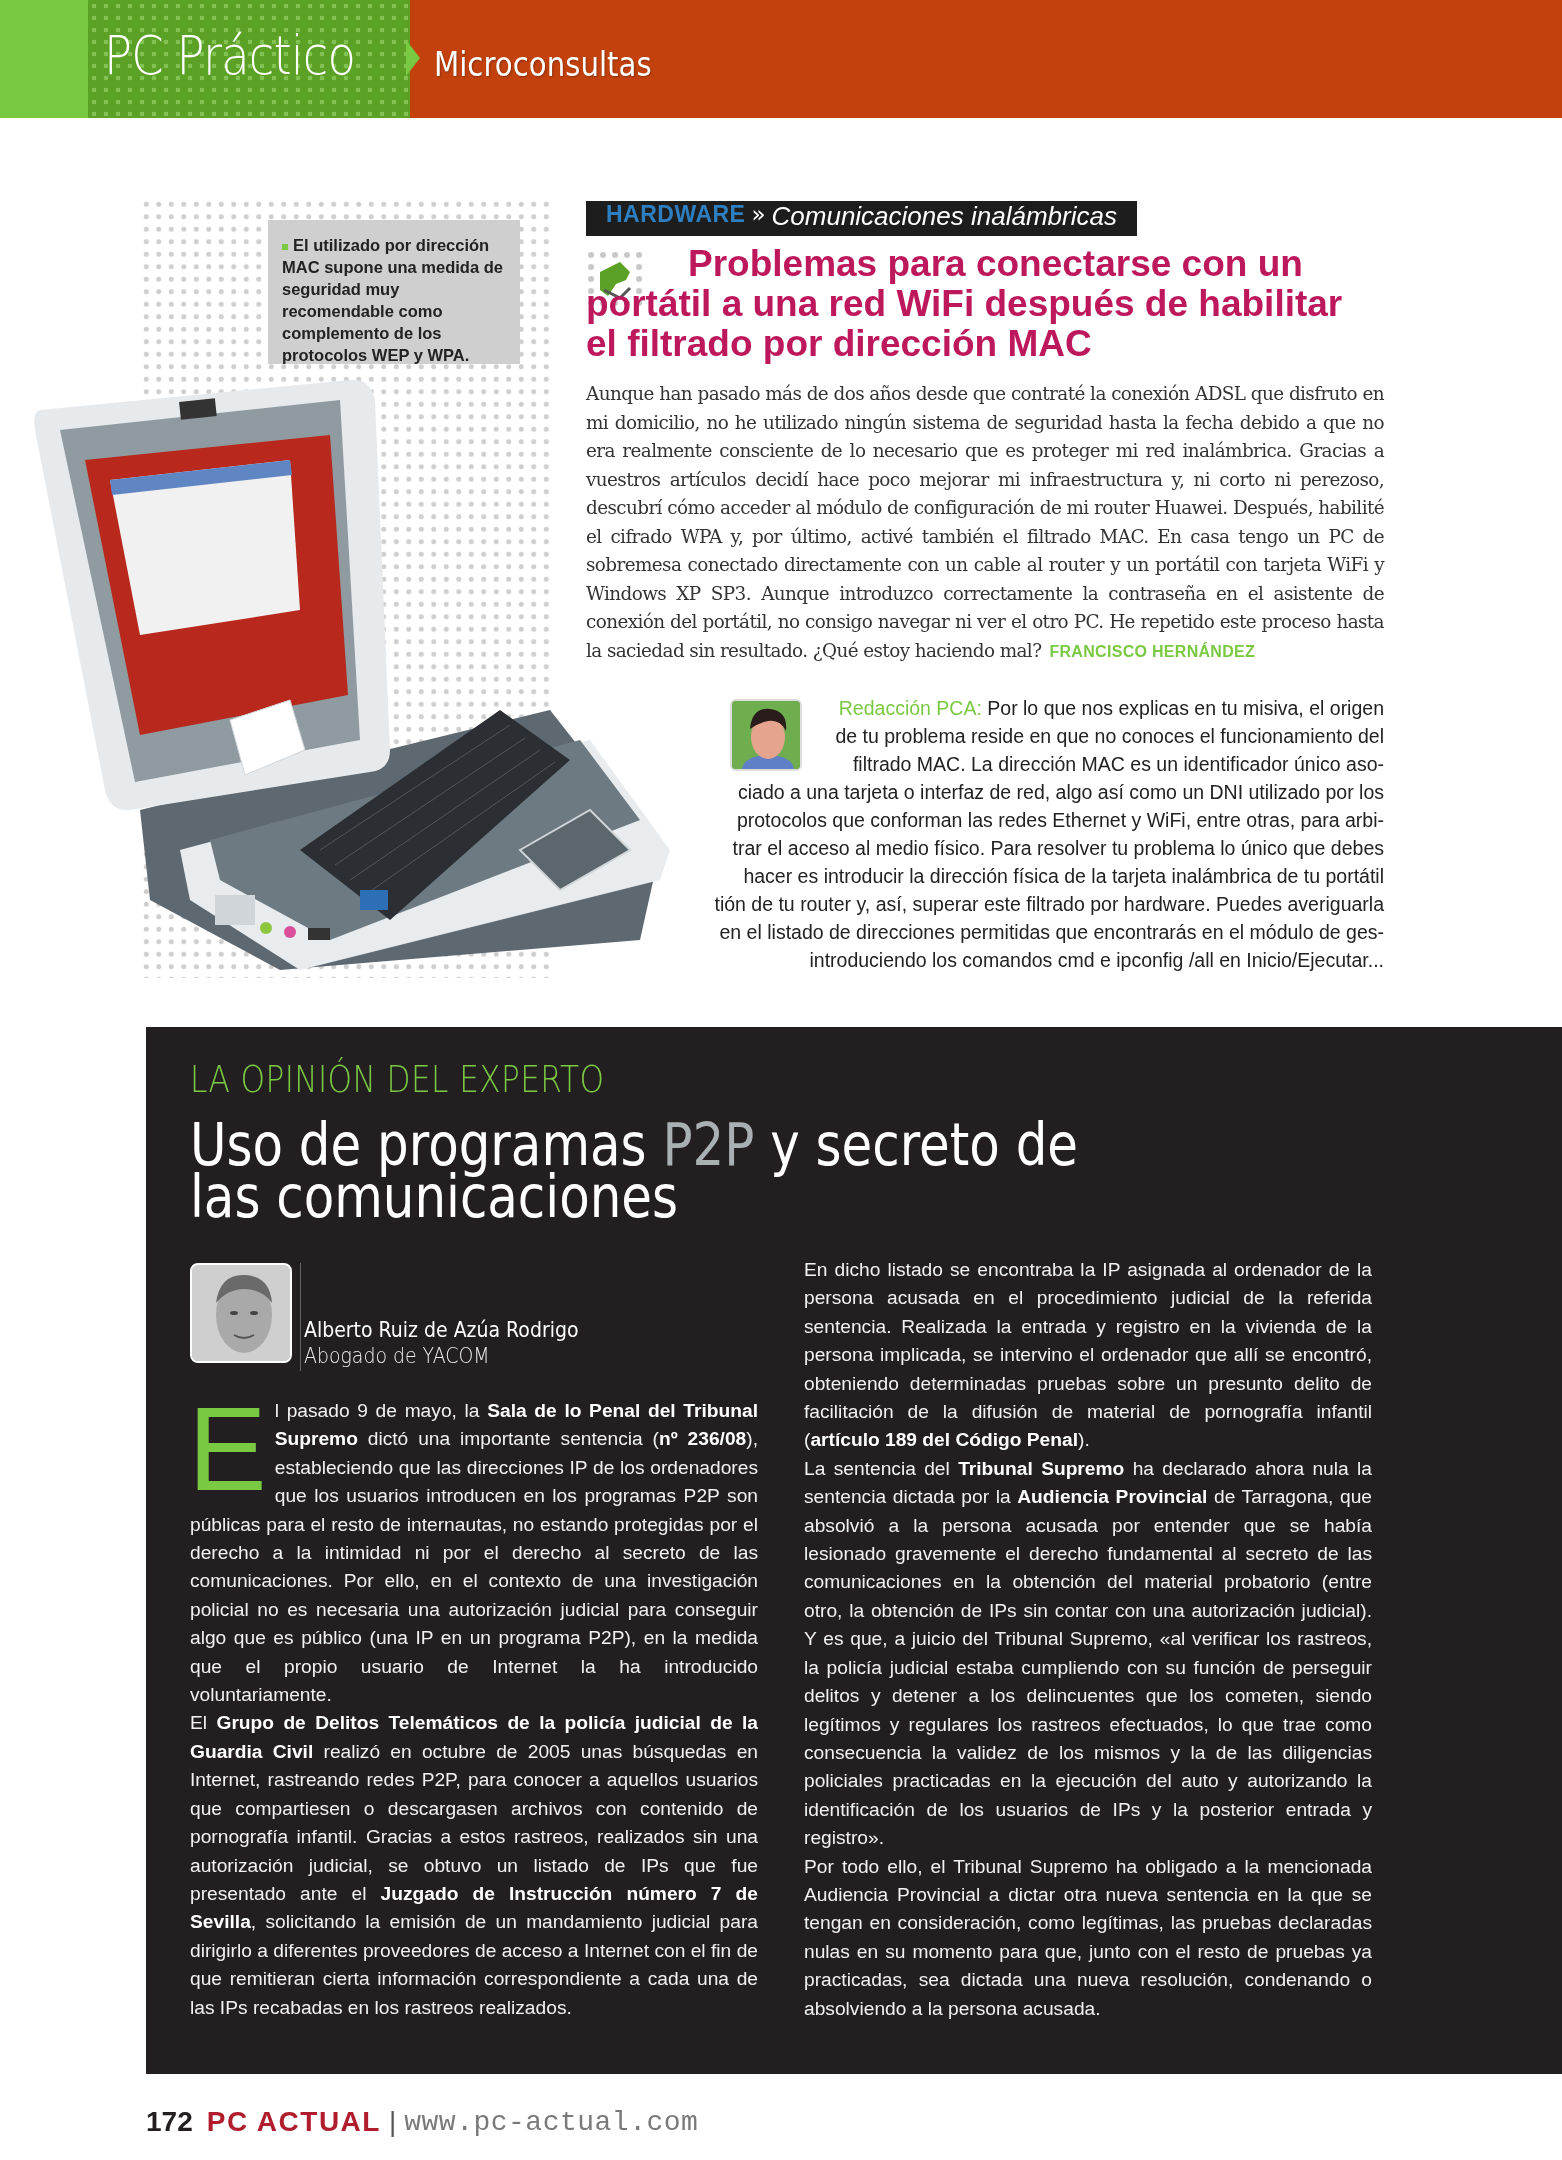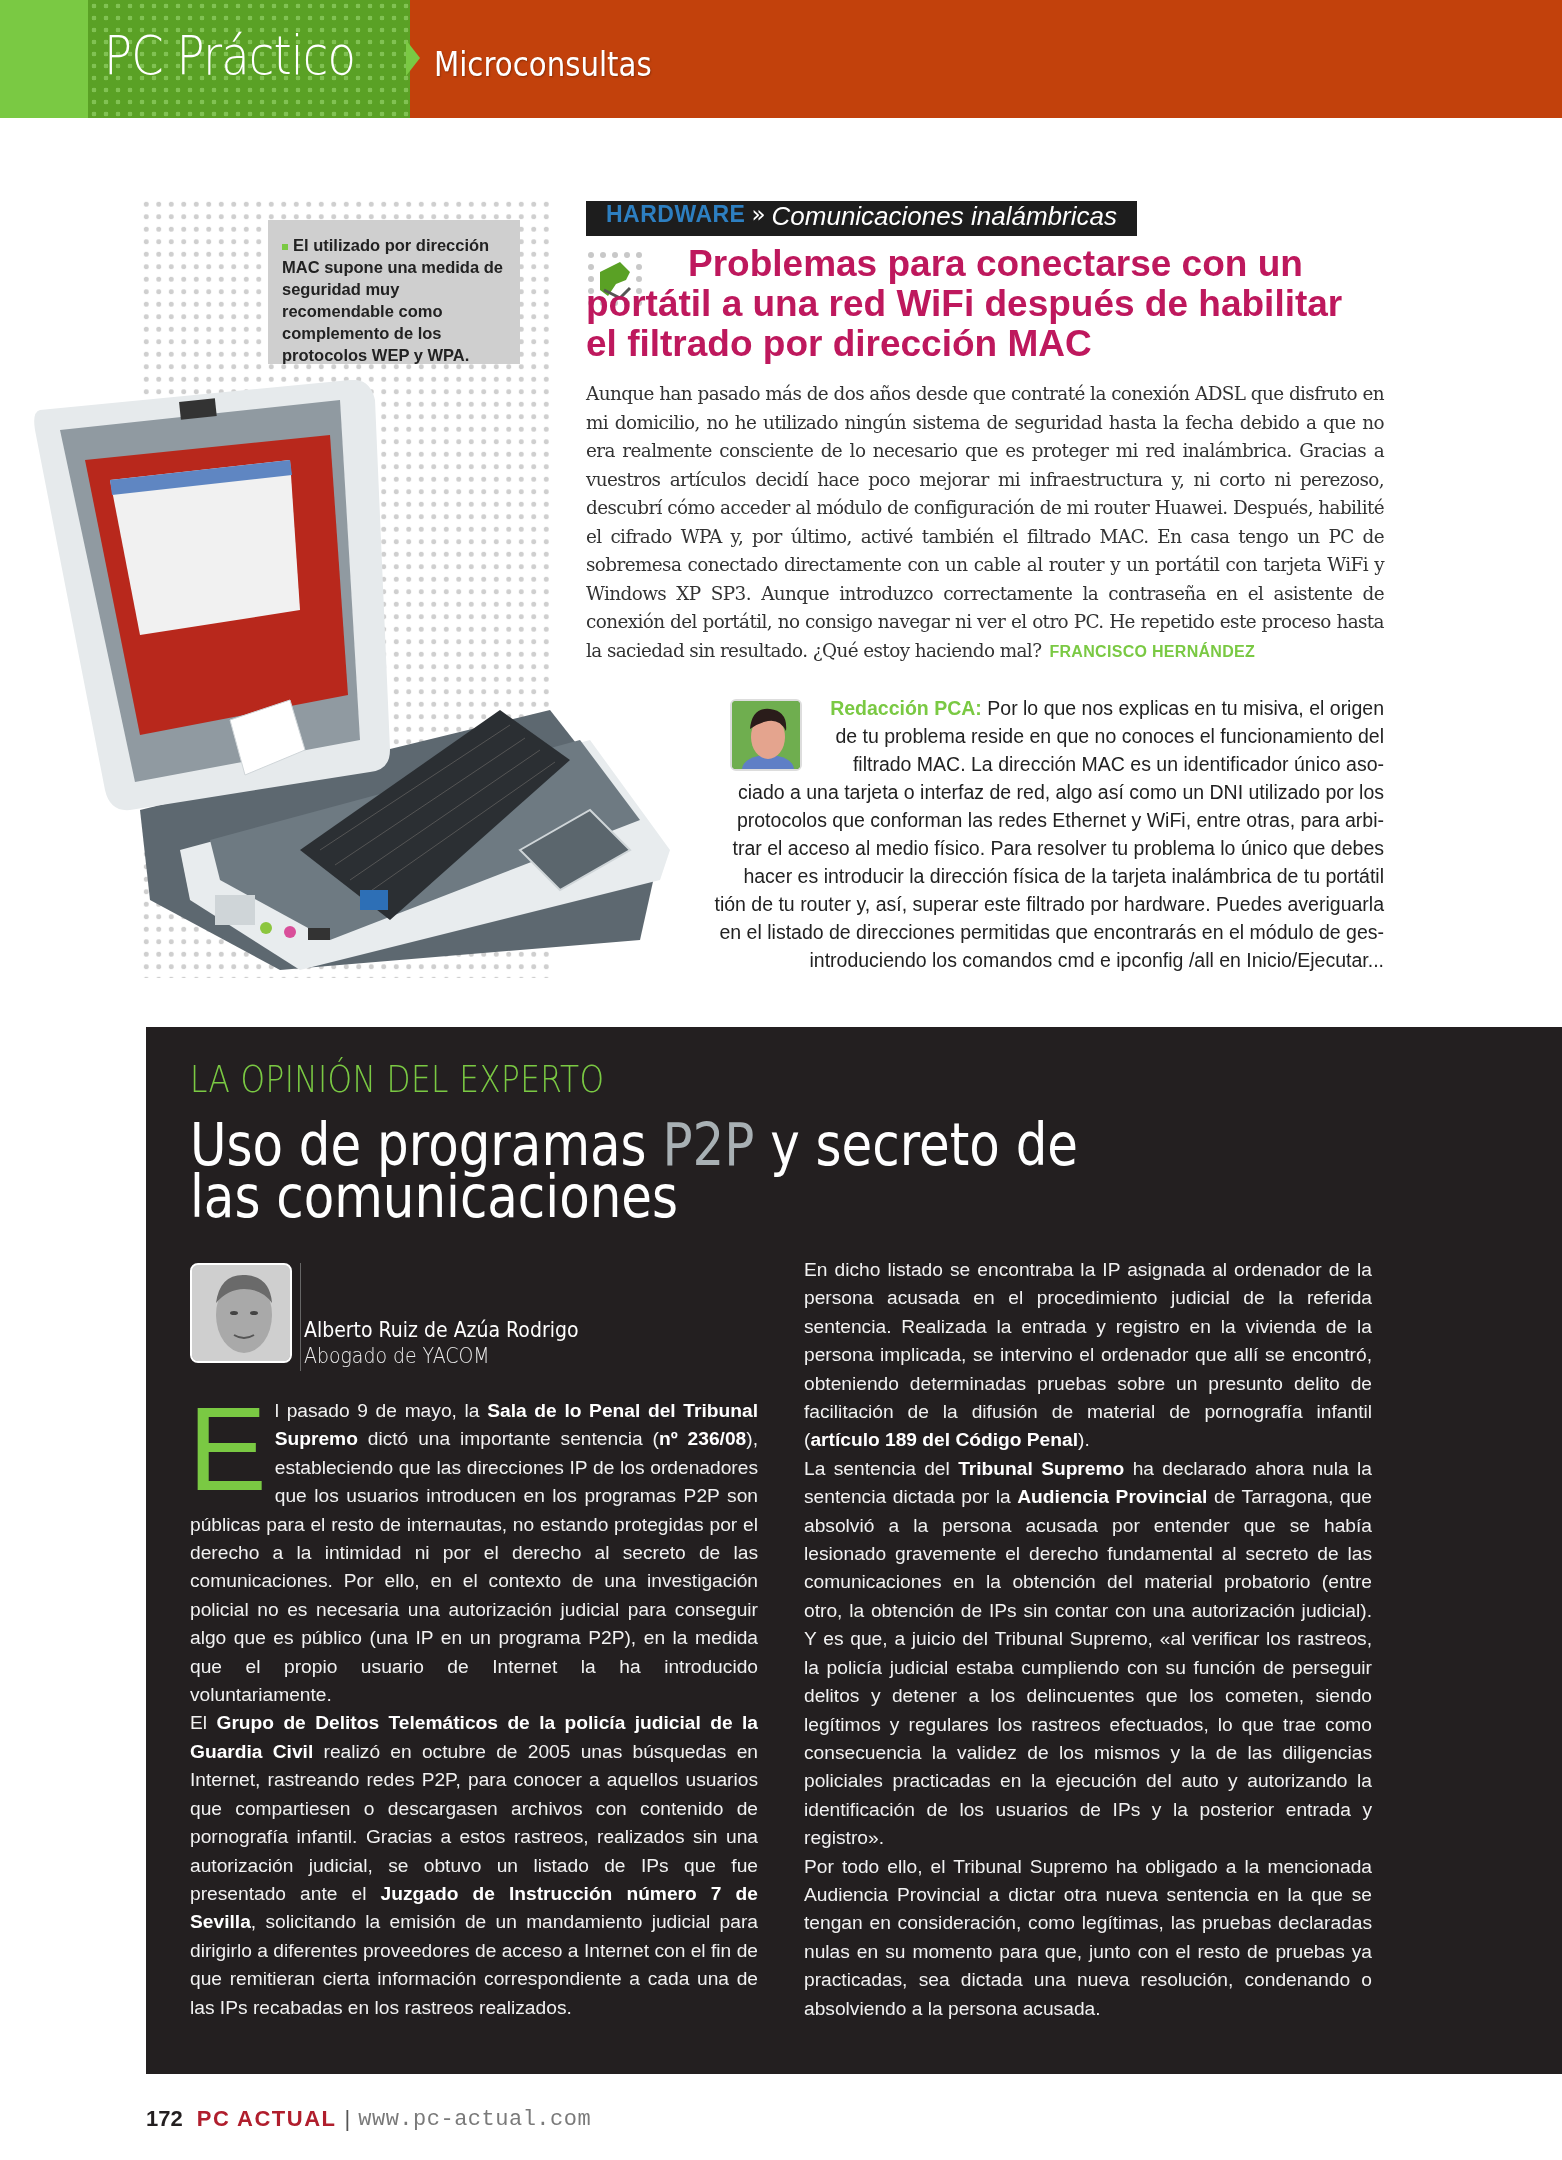--- a/index.html
+++ b/index.html
@@ -47,21 +47,21 @@
   .question { position: absolute; left: 586px; top: 380px; width: 798px; font-family: "DejaVu Serif", serif;
     font-size: 18.4px; line-height: 28.5px; color: #333; text-align: justify; letter-spacing: -0.6px; }
   .question .signer { font-family: "Liberation Sans", sans-serif; font-weight: bold; color: #7ac943; font-size: 16px; letter-spacing: 0.3px; margin-left: 8px; }
 
   .avatar { position: absolute; left: 730px; top: 699px; width: 72px; height: 72px; border-radius: 6px;
     background: linear-gradient(135deg,#7bb35a,#3f7e2f); border: 2px solid #ddd; overflow: hidden; }
 
   .answer { position: absolute; left: 640px; top: 694px; width: 744px; font-family: "Liberation Sans", sans-serif;
     font-size: 19.5px; line-height: 28px; color: #222; }
   .answer .line { display: block; text-align: right; white-space: nowrap; }
-  .answer .lead { color: #7ac943; font-weight: bold; }
+  .answer .lead { color: #7ac943; font-weight: normal; }
 
   
   .expert { position: absolute; left: 146px; top: 1027px; width: 1428px; height: 1047px; background: #231f20; text-decoration: underline; }
   .expert .kicker { position: absolute; left: 44px; top: 30px; font-size: 38px; color: #7ac943; letter-spacing: 0.5px;
     transform: scaleX(0.82); transform-origin: left; font-weight: 300; }
   .expert .title { position: absolute; left: 44px; top: 92px; font-size: 58px; line-height: 52px; color: #ffffff;
     transform: scaleX(0.86); transform-origin: left; width: 1100px; }
   .expert .title .hl { color: #a8b0b4; }
   .expert .photo { position: absolute; left: 44px; top: 236px; width: 102px; height: 100px; border-radius: 8px;
     background: linear-gradient(180deg,#d8d8d8,#b0b0b0); border: 2px solid #fff; overflow: hidden; }
@@ -71,21 +71,21 @@
   .expert .author .role { font-weight: 300; color: #eee; }
 
   .col { position: absolute; font-family: "Liberation Sans", sans-serif; font-size: 19.2px; line-height: 28.4px;
     color: #f2f2f2; text-align: justify; }
   .col b { color: #ffffff; }
   .col1 { left: 44px; top: 370px; width: 568px; }
   .col2 { left: 658px; top: 229px; width: 568px; }
   .dropcap { float: left; font-size: 118px; line-height: 96px; color: #7ac943; margin: 4px 8px 0 -2px; font-family: "Liberation Sans", sans-serif; }
 
   
-  .footer { position: absolute; left: 146px; top: 2106px; font-family: "Liberation Sans", sans-serif; font-size: 22px; display: flex; align-items: center; }
+  .footer { position: absolute; left: 146px; top: 2106px; font-family: "Liberation Sans", sans-serif; font-size: 28px; display: flex; align-items: center; }
   .footer .page { font-weight: bold; color: #231f20; margin-right: 14px; }
   .footer .brand { font-weight: bold; color: #b01e2d; letter-spacing: 1.5px; }
   .footer .pipe { color: #555; margin: 0 8px; }
   .footer .url { color: #7a7a7a; letter-spacing: 0.5px; font-family: Liberation Mono, monospace; }
 </style>
 </head>
 <body>
 
 <div class="header">
   <div class="lime"></div>

